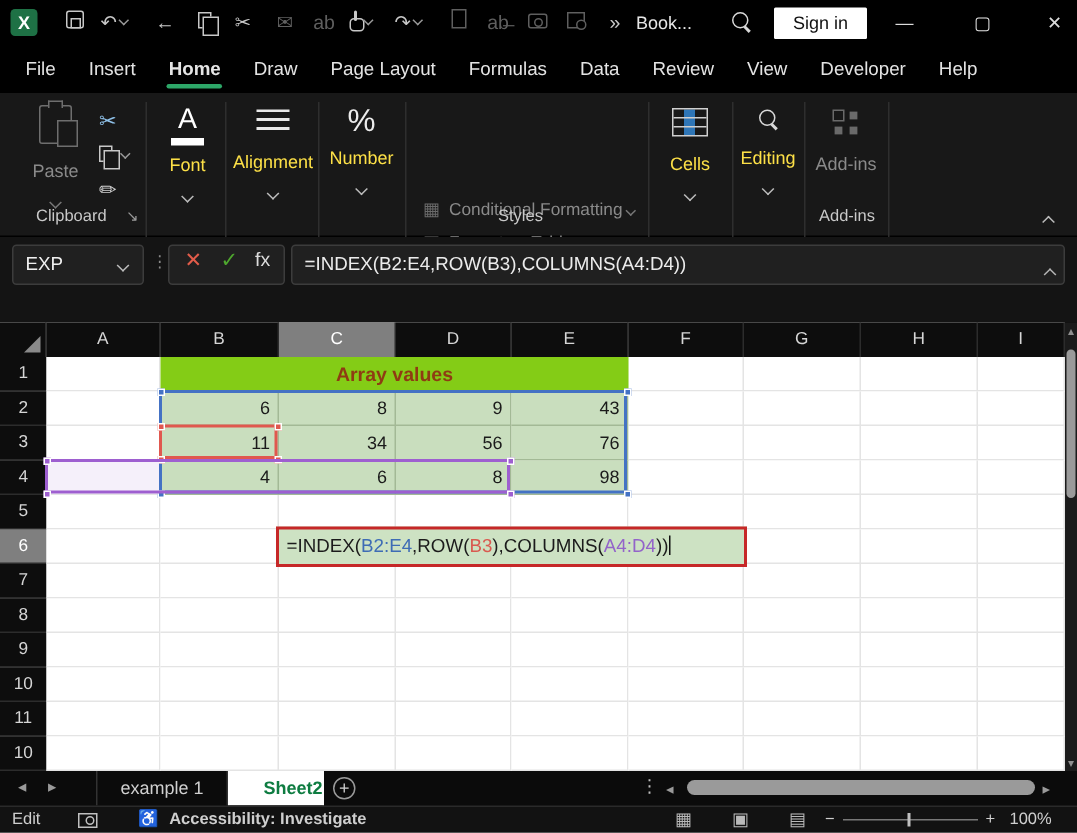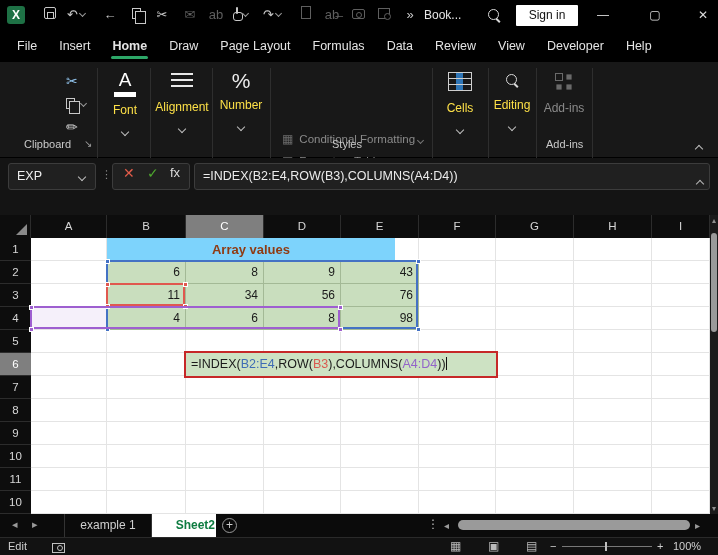--- a/index.html
+++ b/index.html
@@ -152,20 +152,25 @@
   <div class="abs ribbon">
     <div class="rb-div" style="left:97px;"></div>
       <div class="rb-div" style="left:150px;"></div>
     <div class="rb-div" style="left:212px;"></div>
       <div class="rb-div" style="left:270px;"></div>
     <div class="rb-div" style="left:432px;"></div>
       <div class="rb-div" style="left:488px;"></div>
     <div class="rb-div" style="left:536px;"></div>
       <div class="rb-div" style="left:592px;"></div>
 
+    <div class="abs" style="left:14px; top:8px; width:46px; text-align:center;">
+      <span class="i-clip"></span>
+      <div class="rb-biglabel dim" style="margin-top:6px;">Paste</div>
+      <div style="margin-top:4px;"><span class="chv dim"></span></div>
+    </div>
     <div class="abs" style="left:66px; top:10px;">
       <span style="color:#8FC1E9; font-size:14px;">✂</span>
     </div>
     <div class="abs" style="left:66px; top:33px;">
       <span class="i-copy rb"></span>
       <span class="mini-chv"></span>
     </div>
     <div class="abs" style="left:66px; top:56px;">
       <span style="color:#cfcfcf; font-size:14px;">✏</span>
     </div>
@@ -364,21 +369,21 @@
       <div class="cell" style="left: 652px; top: 253px; width: 58px; height: 23px;"></div>
       <div class="cell" style="left: 31px; top: 276px; width: 76px; height: 23px;"></div>
       <div class="cell" style="left: 107px; top: 276px; width: 79px; height: 23px;"></div>
       <div class="cell" style="left: 186px; top: 276px; width: 78px; height: 23px;"></div>
       <div class="cell" style="left: 264px; top: 276px; width: 77px; height: 23px;"></div>
       <div class="cell" style="left: 341px; top: 276px; width: 78px; height: 23px;"></div>
       <div class="cell" style="left: 419px; top: 276px; width: 77px; height: 23px;"></div>
       <div class="cell" style="left: 496px; top: 276px; width: 78px; height: 23px;"></div>
       <div class="cell" style="left: 574px; top: 276px; width: 78px; height: 23px;"></div>
       <div class="cell" style="left: 652px; top: 276px; width: 58px; height: 23px;"></div>
-      <div class="ovl" style="left: 107px; top: 23px; width: 288px; height: 23px; background: #7dd3fc; color: rgb(143, 59, 19); font-size: 13px; font-weight: bold; text-align: center; line-height: 23px;">Array values</div>
+      <div class="ovl" style="left: 107px; top: 23px; width: 312px; height: 23px; background: #84cc16; color: rgb(143, 59, 19); font-size: 13px; font-weight: bold; text-align: center; line-height: 23px;">Array values</div>
       <div class="ovl" style="left: 106px; top: 45px; width: 312px; height: 69px; border: 2px solid rgb(68, 114, 196);">
         <div class="handle" style="left: -3px; top: -3px; background: rgb(68, 114, 196); border: 1px solid rgb(255, 255, 255);"></div>
         <div class="handle" style="left: 308px; top: -3px; background: rgb(68, 114, 196); border: 1px solid rgb(255, 255, 255);"></div>
         <div class="handle" style="left: -3px; top: 65px; background: rgb(68, 114, 196); border: 1px solid rgb(255, 255, 255);"></div>
         <div class="handle" style="left: 308px; top: 65px; background: rgb(68, 114, 196); border: 1px solid rgb(255, 255, 255);"></div>
       </div>
       <div class="ovl" style="left: 106px; top: 68px; width: 79px; height: 23px; border: 2px solid rgb(224, 88, 79);">
         <div class="handle" style="left: -3px; top: -3px; background: rgb(224, 88, 79); border: 1px solid rgb(255, 255, 255);"></div>
         <div class="handle" style="left: 75px; top: -3px; background: rgb(224, 88, 79); border: 1px solid rgb(255, 255, 255);"></div>
         <div class="handle" style="left: -3px; top: 19px; background: rgb(224, 88, 79); border: 1px solid rgb(255, 255, 255);"></div>
@@ -410,20 +415,24 @@
     <div class="addsheet" style="left:222px; top:4px;">+</div>
     <div class="abs" style="left:427px; top:3px; color:#bdbdbd; font-size:12px;">⋮</div>
     <div class="abs" style="left:444px; top:6px; color:#9a9a9a; font-size:10px;">◂</div>
     <div class="hthumb" style="left:458px; top:6px; width:232px;"></div>
     <div class="abs" style="left:695px; top:6px; color:#9a9a9a; font-size:10px;">▸</div>
   </div>
 
   <div class="abs statusbar">
     <div class="sb-item" style="left:8px;">Edit</div>
     <div class="sb-item" style="left:52px; top:3px;"><span class="i-macro"></span></div>
+    <div class="sb-item" style="left:92px;">
+      <span>♿</span>
+      <span style="font-weight:bold; margin-left:4px;">Accessibility: Investigate</span>
+    </div>
     <div class="sb-item viewico" style="left:450px;">▦</div>
     <div class="sb-item viewico" style="left:488px;">▣</div>
     <div class="sb-item viewico" style="left:526px;">▤</div>
     <div class="sb-item" style="left:550px;">−</div>
     <div class="sb-item" style="left:562px; top:8px; width:90px; height:1px; background:#787878;"></div>
     <div class="sb-item" style="left:605px; top:4px; width:2px; height:9px; background:#c0c0c0;"></div>
     <div class="sb-item" style="left:657px;">+</div>
     <div class="sb-item" style="left:673px;">100%</div>
   </div>
 

